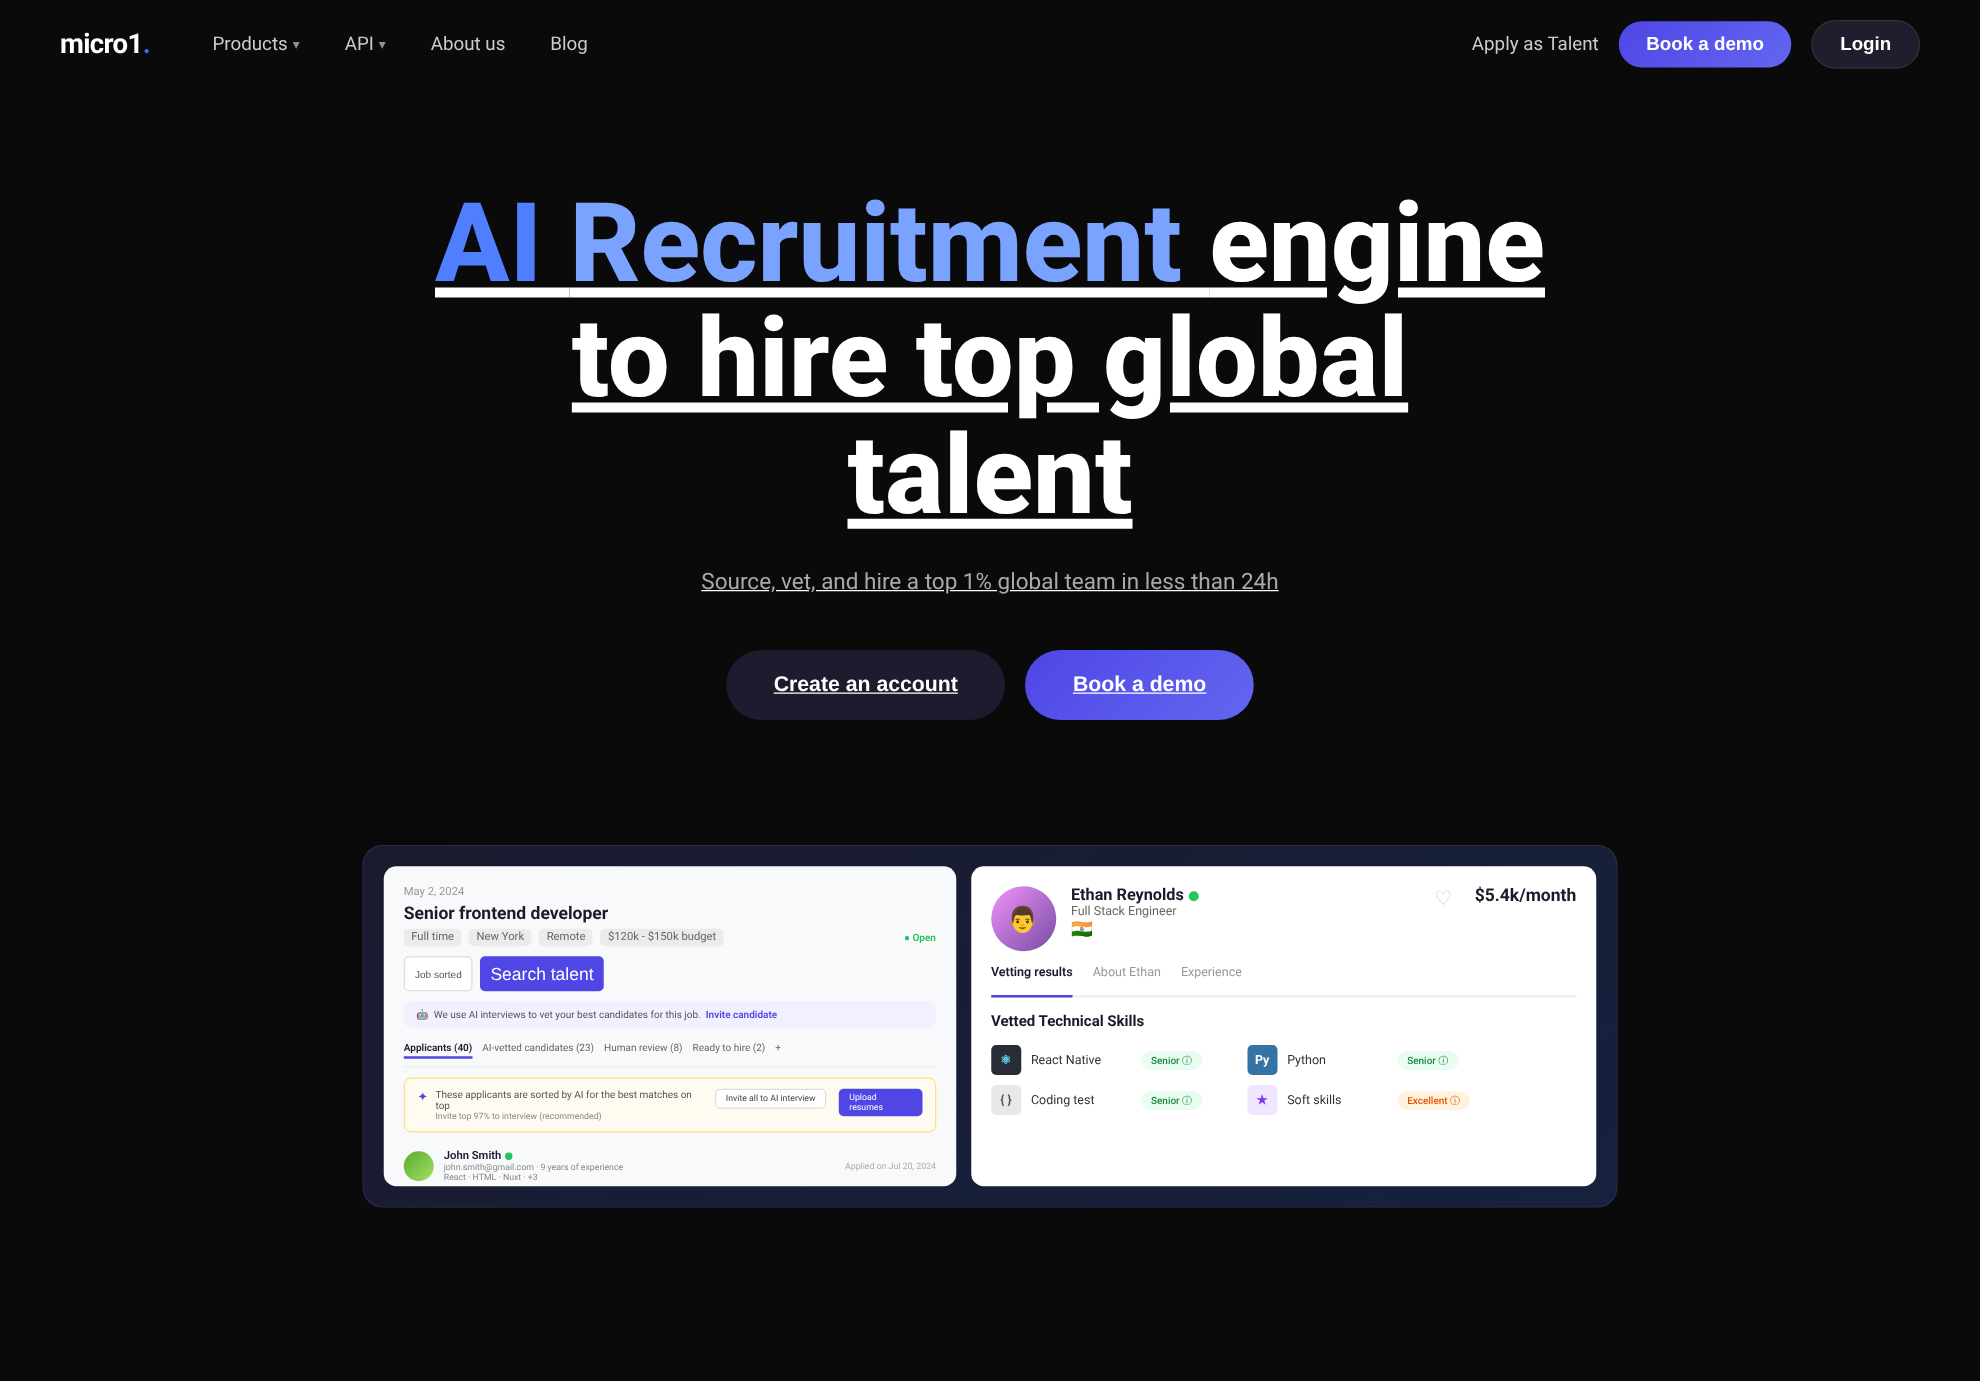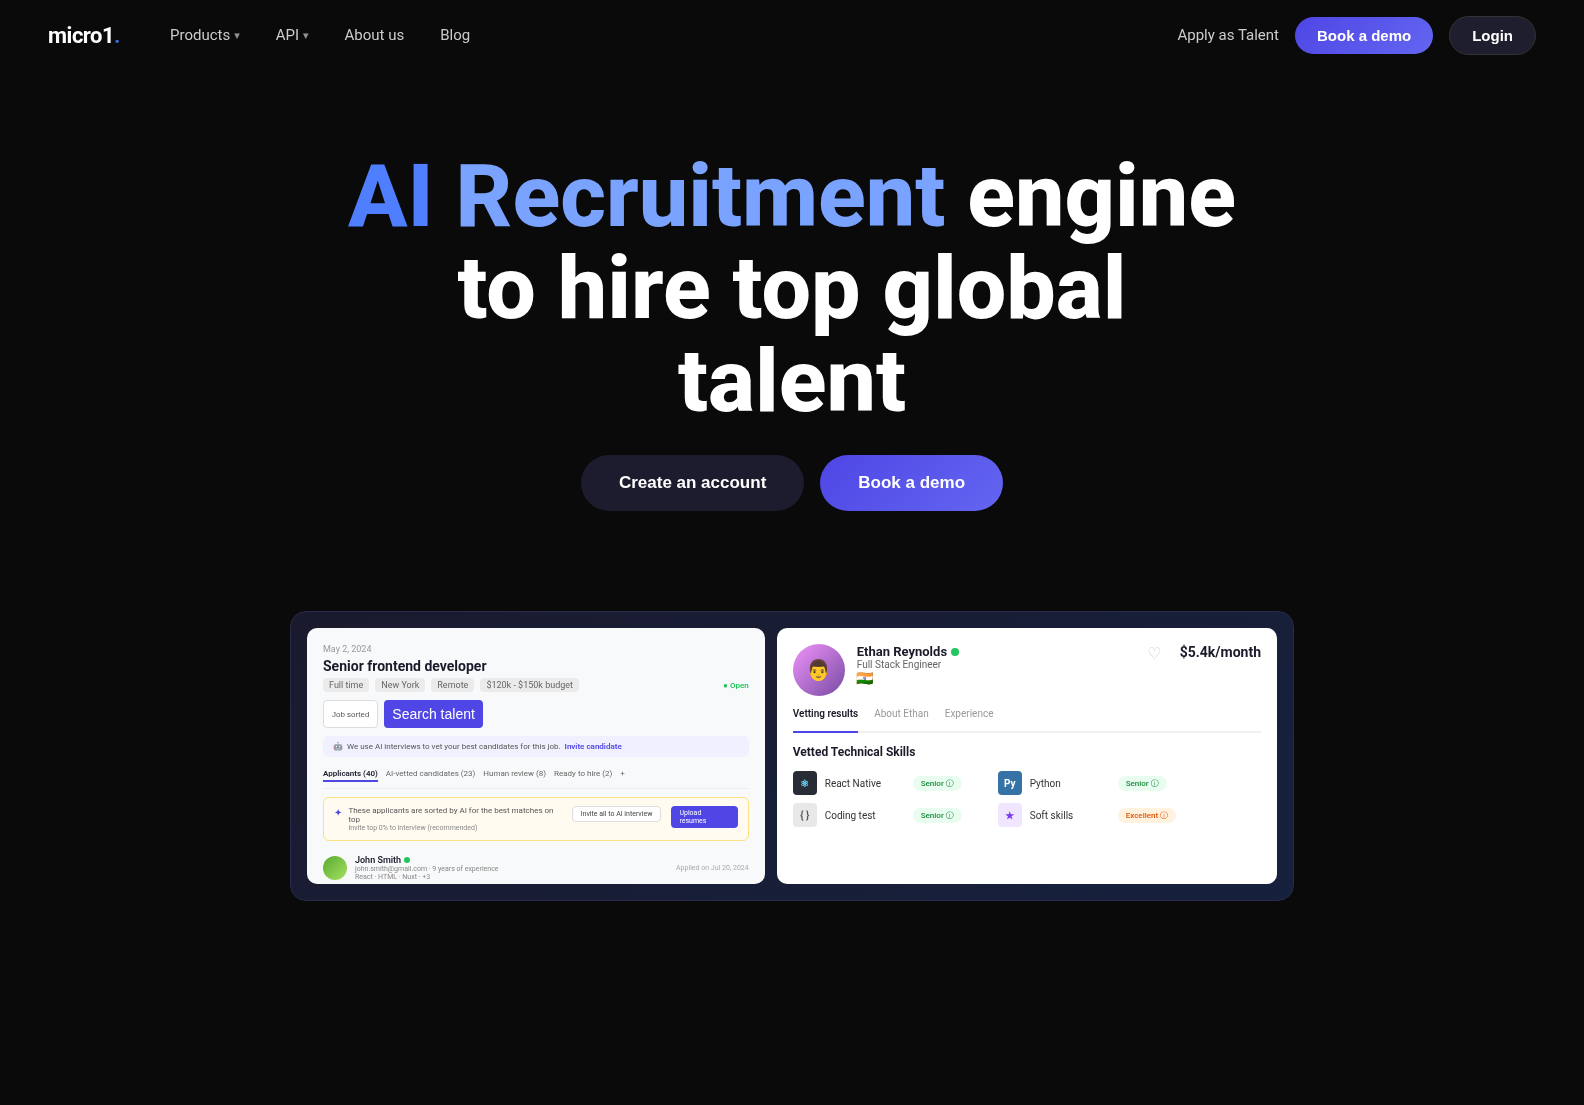--- a/index.html
+++ b/index.html
@@ -103,20 +103,21 @@
       cursor: pointer;
     }
 
     
     .hero {
       display: flex;
       flex-direction: column;
       align-items: center;
       text-align: center;
       padding: 80px 48px 60px;
+      text-decoration: underline;
     }
 
     .hero-title {
       font-size: 88px;
       font-weight: 800;
       line-height: 1.05;
       max-width: 900px;
       margin-bottom: 28px;
     }
 
@@ -581,20 +582,21 @@
     <button class="btn-login">Login</button>
   </div>
 </nav>
 
 <section class="hero">
   <h1 class="hero-title">
     <span class="blue">AI </span><span class="blue-light">Recruitment </span><span class="white">engine</span><br>
     <span class="white">to hire top global</span><br>
     <span class="white">talent</span>
   </h1>
+  <p class="hero-subtitle">Source, vet, and hire a top 1% global team in less than 24h</p>
   <div class="hero-buttons">
     <button class="btn-create-account">Create an account</button>
     <button class="btn-book-demo-hero">Book a demo</button>
   </div>
 </section>
 
 <div class="dashboard-preview">
   <div class="dashboard-container">
 
     <div class="left-panel">
@@ -624,21 +626,21 @@
         <span class="tab-item">AI-vetted candidates (23)</span>
         <span class="tab-item">Human review (8)</span>
         <span class="tab-item">Ready to hire (2)</span>
         <span class="tab-item">+</span>
       </div>
 
       <div class="sort-notice">
         <span class="sort-notice-icon">✦</span>
         <div>
           <div>These applicants are sorted by AI for the best matches on top</div>
-          <div style="font-size:7px; color:#888;">Invite top 0% to interview (recommended)</div>
+          <div style="font-size:7px; color:#888;">Invite top 97% to interview (recommended)</div>
         </div>
         <span class="sort-notice-right">Invite all to AI interview</span>
         <span style="background:#4f46e5; color:white; border-radius:4px; padding:3px 8px; font-size:7px; margin-left:4px;">Upload resumes</span>
       </div>
 
       <div class="candidate-row">
         <div class="candidate-avatar green"></div>
         <div class="candidate-info">
           <div class="candidate-name">
             John Smith <span class="verified-dot"></span>

